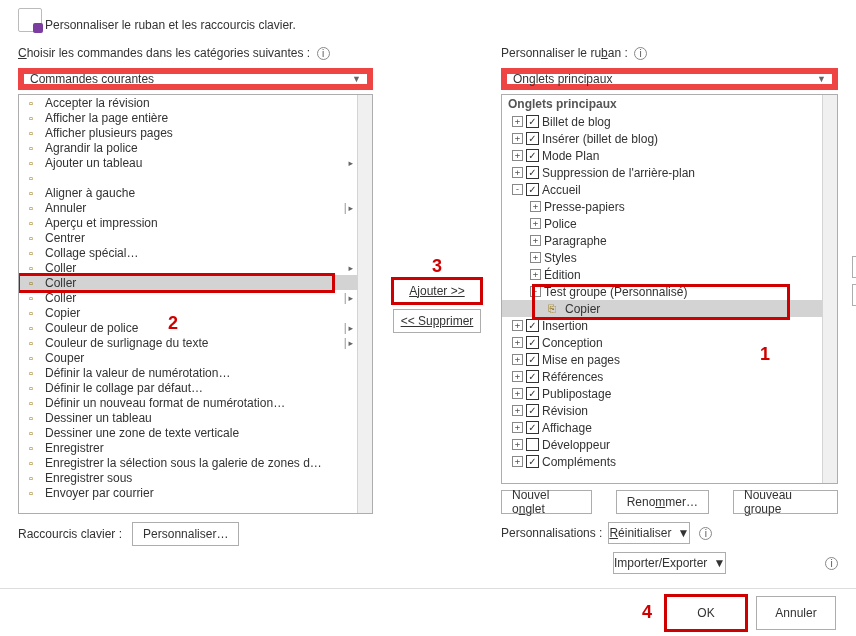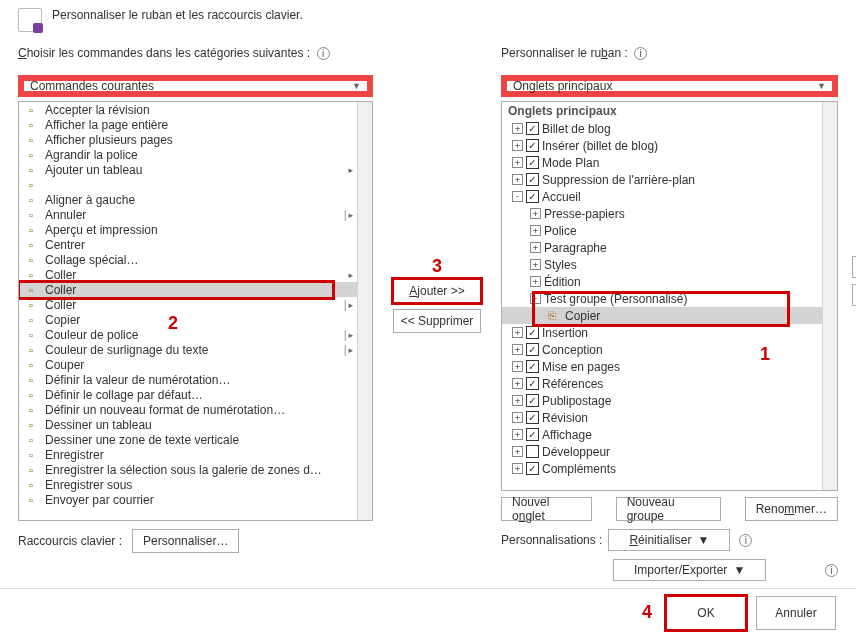--- a/index.html
+++ b/index.html
@@ -1,63 +1,63 @@
 <!DOCTYPE html>
 <html><head>
 <meta charset="utf-8">
 <style>
   * { box-sizing: border-box; font-family: "Segoe UI", Tahoma, sans-serif; font-size: 12px; }
   body { margin: 0; padding: 0; background: #fff; color: #333; width: 856px; height: 636px; position: relative; }
   .container { padding: 8px 18px 0 18px; }
-  .header-row { display: flex; align-items: flex-start; gap: 10px; margin-bottom: 14px; }
+  .header-row { display: flex; align-items: flex-end; gap: 3px; margin-bottom: 14px; }
   .header-icon { width: 24px; height: 24px; border:1px solid #bbb; border-radius:2px; position:relative; }
   .header-icon::after { content:""; position:absolute; bottom:-2px; right:-2px; width:10px; height:10px; background:#7b3da0; border-radius:2px; }
   .columns { display: flex; gap: 18px; }
   .col-left { width: 355px; }
   .col-mid  { width: 92px; display:flex; flex-direction:column; align-items:center; }
   .col-right { flex: 1; min-width: 0; position:relative; }
 
-  .label-with-info { margin-bottom: 15px; }
+  .label-with-info { margin-bottom: 8px; }
   .info-circle { display:inline-block; width:13px; height:13px; border:1px solid #888; border-radius:50%; text-align:center; line-height:12px; font-size:10px; color:#555; margin-left:3px; }
 
   .combo { border:6px solid #ef4444; height:22px; display:flex; align-items:center; justify-content:space-between; padding:0 6px; background:#fff; }
   .combo .chev { font-size:9px; color:#666; }
 
   .listbox { border:1px solid #adadad; height:420px; margin-top:4px; overflow:hidden; position:relative; background:#fff; }
   .listbox-inner { position:absolute; inset:0 15px 0 0; overflow:hidden; }
   .scrollbar { position:absolute; top:0; right:0; bottom:0; width:15px; background:#f0f0f0; border-left:1px solid #d4d4d4; }
 
   .cmd { display:flex; align-items:center; height:15px; padding-left:4px; gap:6px; white-space:nowrap; }
   .cmd .ico { width:16px; height:15px; display:flex; align-items:center; justify-content:center; color:#946f00; font-size:11px; }
   .cmd .sub { margin-left:auto; padding-right:4px; color:#666; font-size:9px; }
   .cmd.selected { background:#d3d3d3; }
   .hl-red { position:absolute; border:3px solid #d00000; pointer-events:none; z-index:10; }
   .num { position:absolute; color:#d00000; font-weight:700; font-size:18px; z-index:11; }
 
   .btn { border:1px solid #adadad; background:#fff; height:24px; display:flex; align-items:center; justify-content:center; cursor:pointer; }
   .btn-sm { padding:0 10px; }
 
-  .mid-btn { width:88px; height:24px; margin-bottom:6px; }
+  .mid-btn { width:88px; height:24px; margin-bottom:6px;text-decoration:underline; }
 
   .tree-box { border:1px solid #adadad; height:390px; margin-top:4px; position:relative; background:#fff; }
   .tree-inner { position:absolute; inset:0 15px 0 0; overflow:hidden; }
   .tree-header { padding:2px 6px; font-weight:700; color:#555; }
   .node { display:flex; align-items:center; height:17px; gap:3px; white-space:nowrap; }
   .pm { width:11px; height:11px; border:1px solid #888; background:#fff; font-size:9px; line-height:9px; text-align:center; color:#555; font-family:monospace; }
   .cb { width:13px; height:13px; border:1px solid #333; display:flex; align-items:center; justify-content:center; font-size:10px; color:#333; }
   .ind1 { padding-left:10px; } .ind2 { padding-left:28px; } .ind3 { padding-left:46px; }
   .selected-row { background:#d3d3d3; }
 
   .tree-btns { display:flex; gap:24px; margin-top:6px; }
 
   .updown { position:absolute; right:-36px; top:210px; display:flex; flex-direction:column; gap:6px; }
   .sq { width:22px; height:22px; border:1px solid #adadad; display:flex; align-items:center; justify-content:center; color:#666; }
 
   .row-below { display:flex; align-items:center; gap:6px; margin-top:8px; }
-  .combo-s { border:1px solid #adadad; height:22px; display:flex; align-items:center; padding:0 20px; gap:6px; }
+  .combo-s { border:1px solid #adadad; height:22px; display:flex; align-items:center; padding:0 0; gap:6px; }
 
   .bottom-bar { position:absolute; left:0; right:0; bottom:0; height:48px; border-top:1px solid #ddd; display:flex; align-items:center; justify-content:flex-end; gap:10px; padding-right:20px; }
   .ok-btn { width:80px; height:34px; }
 
   .kb-row { display:flex; align-items:center; gap:10px; margin-top:8px; }
 
   u.acc { text-decoration-thickness:1px; }
 </style>
 </head>
 <body>
@@ -345,24 +345,24 @@
       <div class="updown">
         <div class="sq">▲</div>
         <div class="sq">▼</div>
       </div>
 
       <div class="tree-btns">
         <div class="btn btn-sm">
             <span>Nouvel o<u class="acc">n</u>glet</span>
           </div>
         <div class="btn btn-sm">
+            <span>Reno<u class="acc">m</u>mer…</span>
+          </div>
+        <div class="btn btn-sm">
             <span>Nouveau <u class="acc">g</u>roupe</span>
-          </div>
-        <div class="btn btn-sm">
-            <span>Reno<u class="acc">m</u>mer…</span>
           </div>
       </div>
 
       <div class="row-below">
         <span>Personnalisations :</span>
         <div class="combo-s">
           <span><u class="acc">R</u>éinitialiser</span>
             <span class="chev">▼</span>
         </div>
         <span class="info-circle">i</span>

